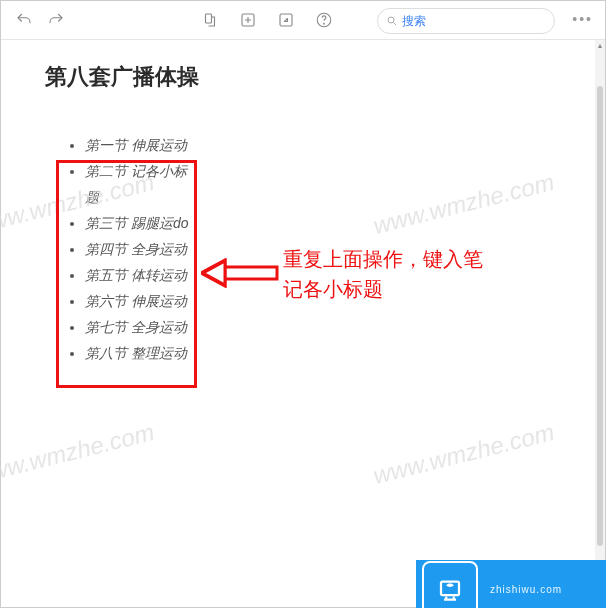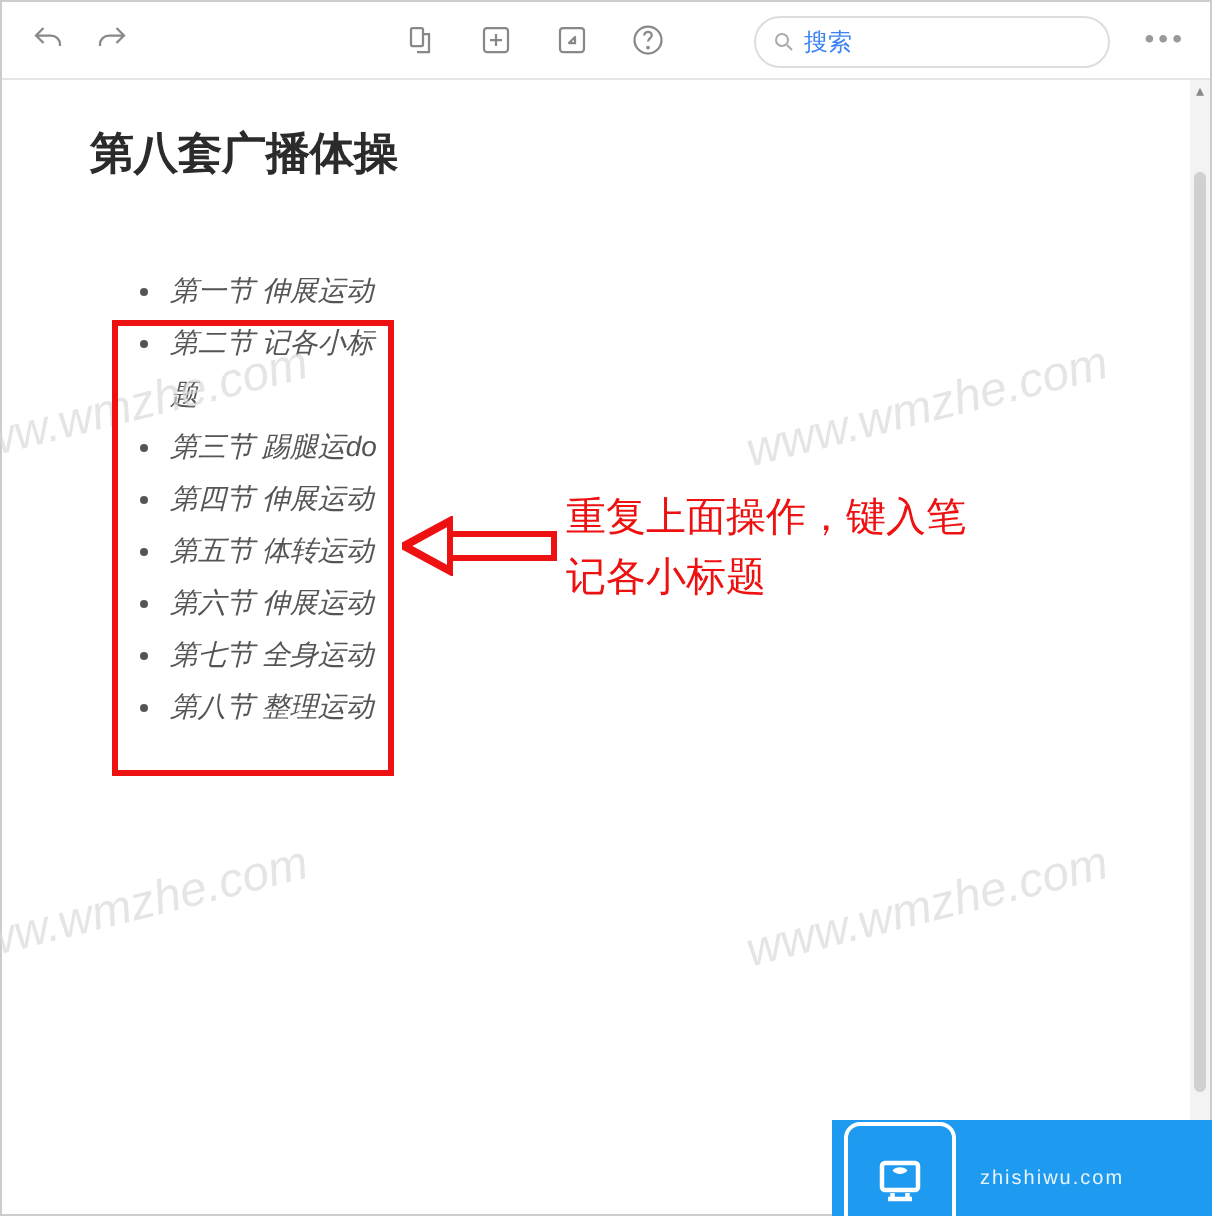--- a/index.html
+++ b/index.html
@@ -96,21 +96,21 @@
   <div class="wm" style="left:-30px;top:400px">www.wmzhe.com</div>
   <div class="wm" style="left:370px;top:400px">www.wmzhe.com</div>
 
   <h1 class="title">第八套广播体操</h1>
 
   <div class="listwrap">
     <ul class="list">
       <li>第一节 伸展运动</li>
       <li>第二节 记各小标题</li>
       <li>第三节 踢腿运do</li>
-      <li>第四节 伸展运动</li>
+      <li>第四节 全身运动</li>
       <li>第五节 体转运动</li>
       <li>第六节 伸展运动</li>
       <li>第七节 全身运动</li>
       <li>第八节 整理运动</li>
     </ul>
   </div>
 
   <div class="redbox"></div>
 
   <div class="arrow">

